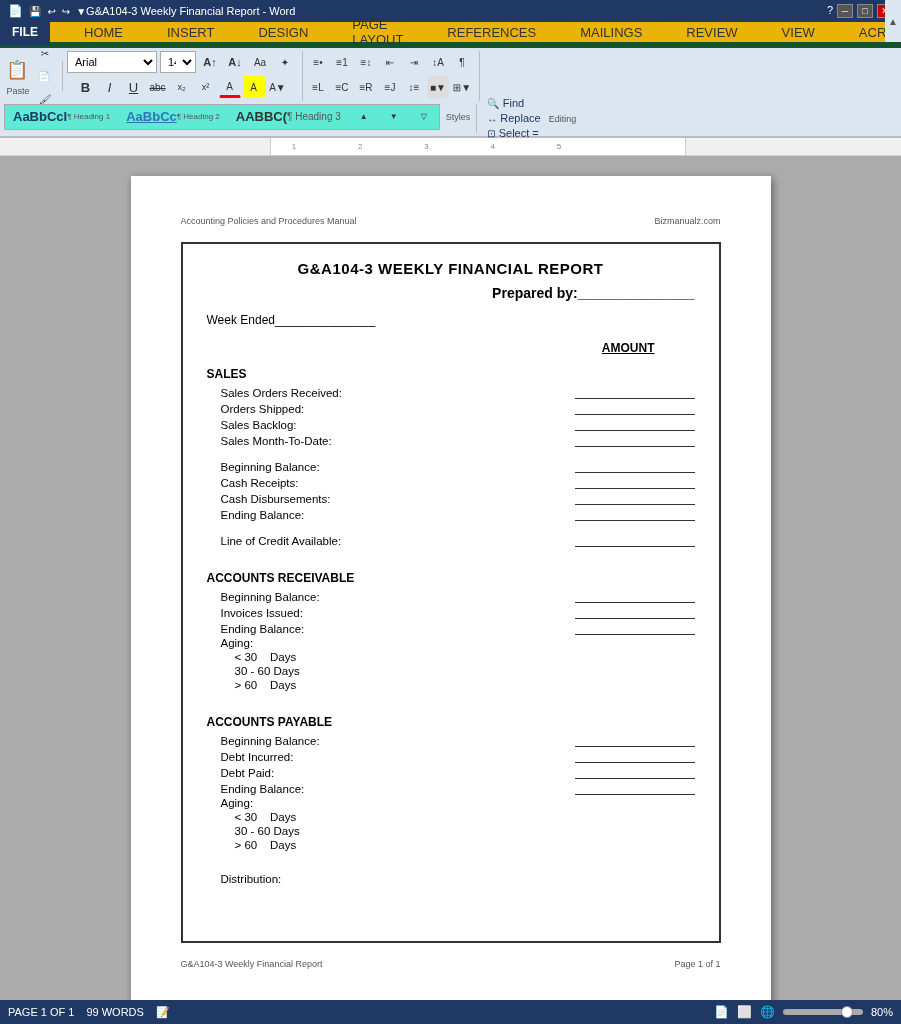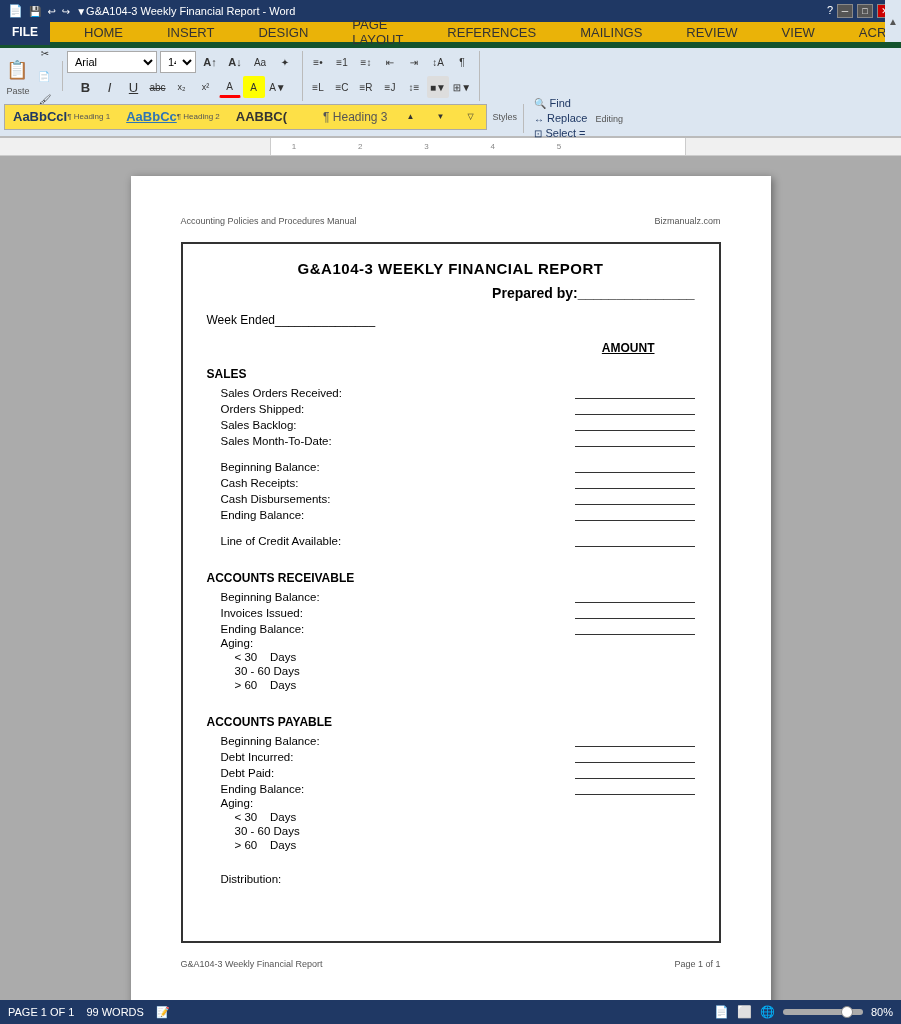--- a/index.html
+++ b/index.html
@@ -304,21 +304,21 @@
 
     
     #page-area::-webkit-scrollbar { width: 14px; }
     #page-area::-webkit-scrollbar-track { background: #c0c0c0; }
     #page-area::-webkit-scrollbar-thumb { background: #888; border: 1px solid #aaa; }
 
     .styles-preview {
       display: flex;
       align-items: center;
       border: 1px solid #aaa;
-      background: #fde047;
+      background: #5eead4;
       height: 26px;
       padding: 0 4px;
       gap: 8px;
     }
     .style-preview-item {
       font-size: 11px;
       cursor: pointer;
       padding: 0 4px;
       height: 24px;
       display: flex;
@@ -425,21 +425,21 @@
       <div class="style-preview-item">
         <span style="font-size:13px;font-weight:bold;color:#1f3864;">AaBbCcI</span>
         <div style="font-size:8px;color:#555;">¶ Heading 1</div>
       </div>
       <div class="style-preview-item">
         <div style="font-size:13px;font-weight:bold;color:#2e75b6;text-decoration:underline;">AaBbCc</div>
         <div style="font-size:8px;color:#555;">¶ Heading 2</div>
       </div>
       <div class="style-preview-item">
         <div style="font-size:13px;font-weight:bold;color:#333;">AABBC(</div>
-        <div style="font-size:12px;color:#555;margin-left:36px;">¶ Heading 3</div>
+        <div style="font-size:10px;color:#555;">¶ Heading 3</div>
       </div>
       <div class="tb-btn" style="font-size:8px;">▲</div>
       <div class="tb-btn" style="font-size:8px;">▼</div>
       <div class="tb-btn" style="font-size:8px;">▽</div>
     </div>
     <div style="font-size:9px;color:#555;padding-left:4px;">Styles</div>
   </div>
 
   <div class="toolbar-group" style="border-right:none;">
     <div class="find-group">

